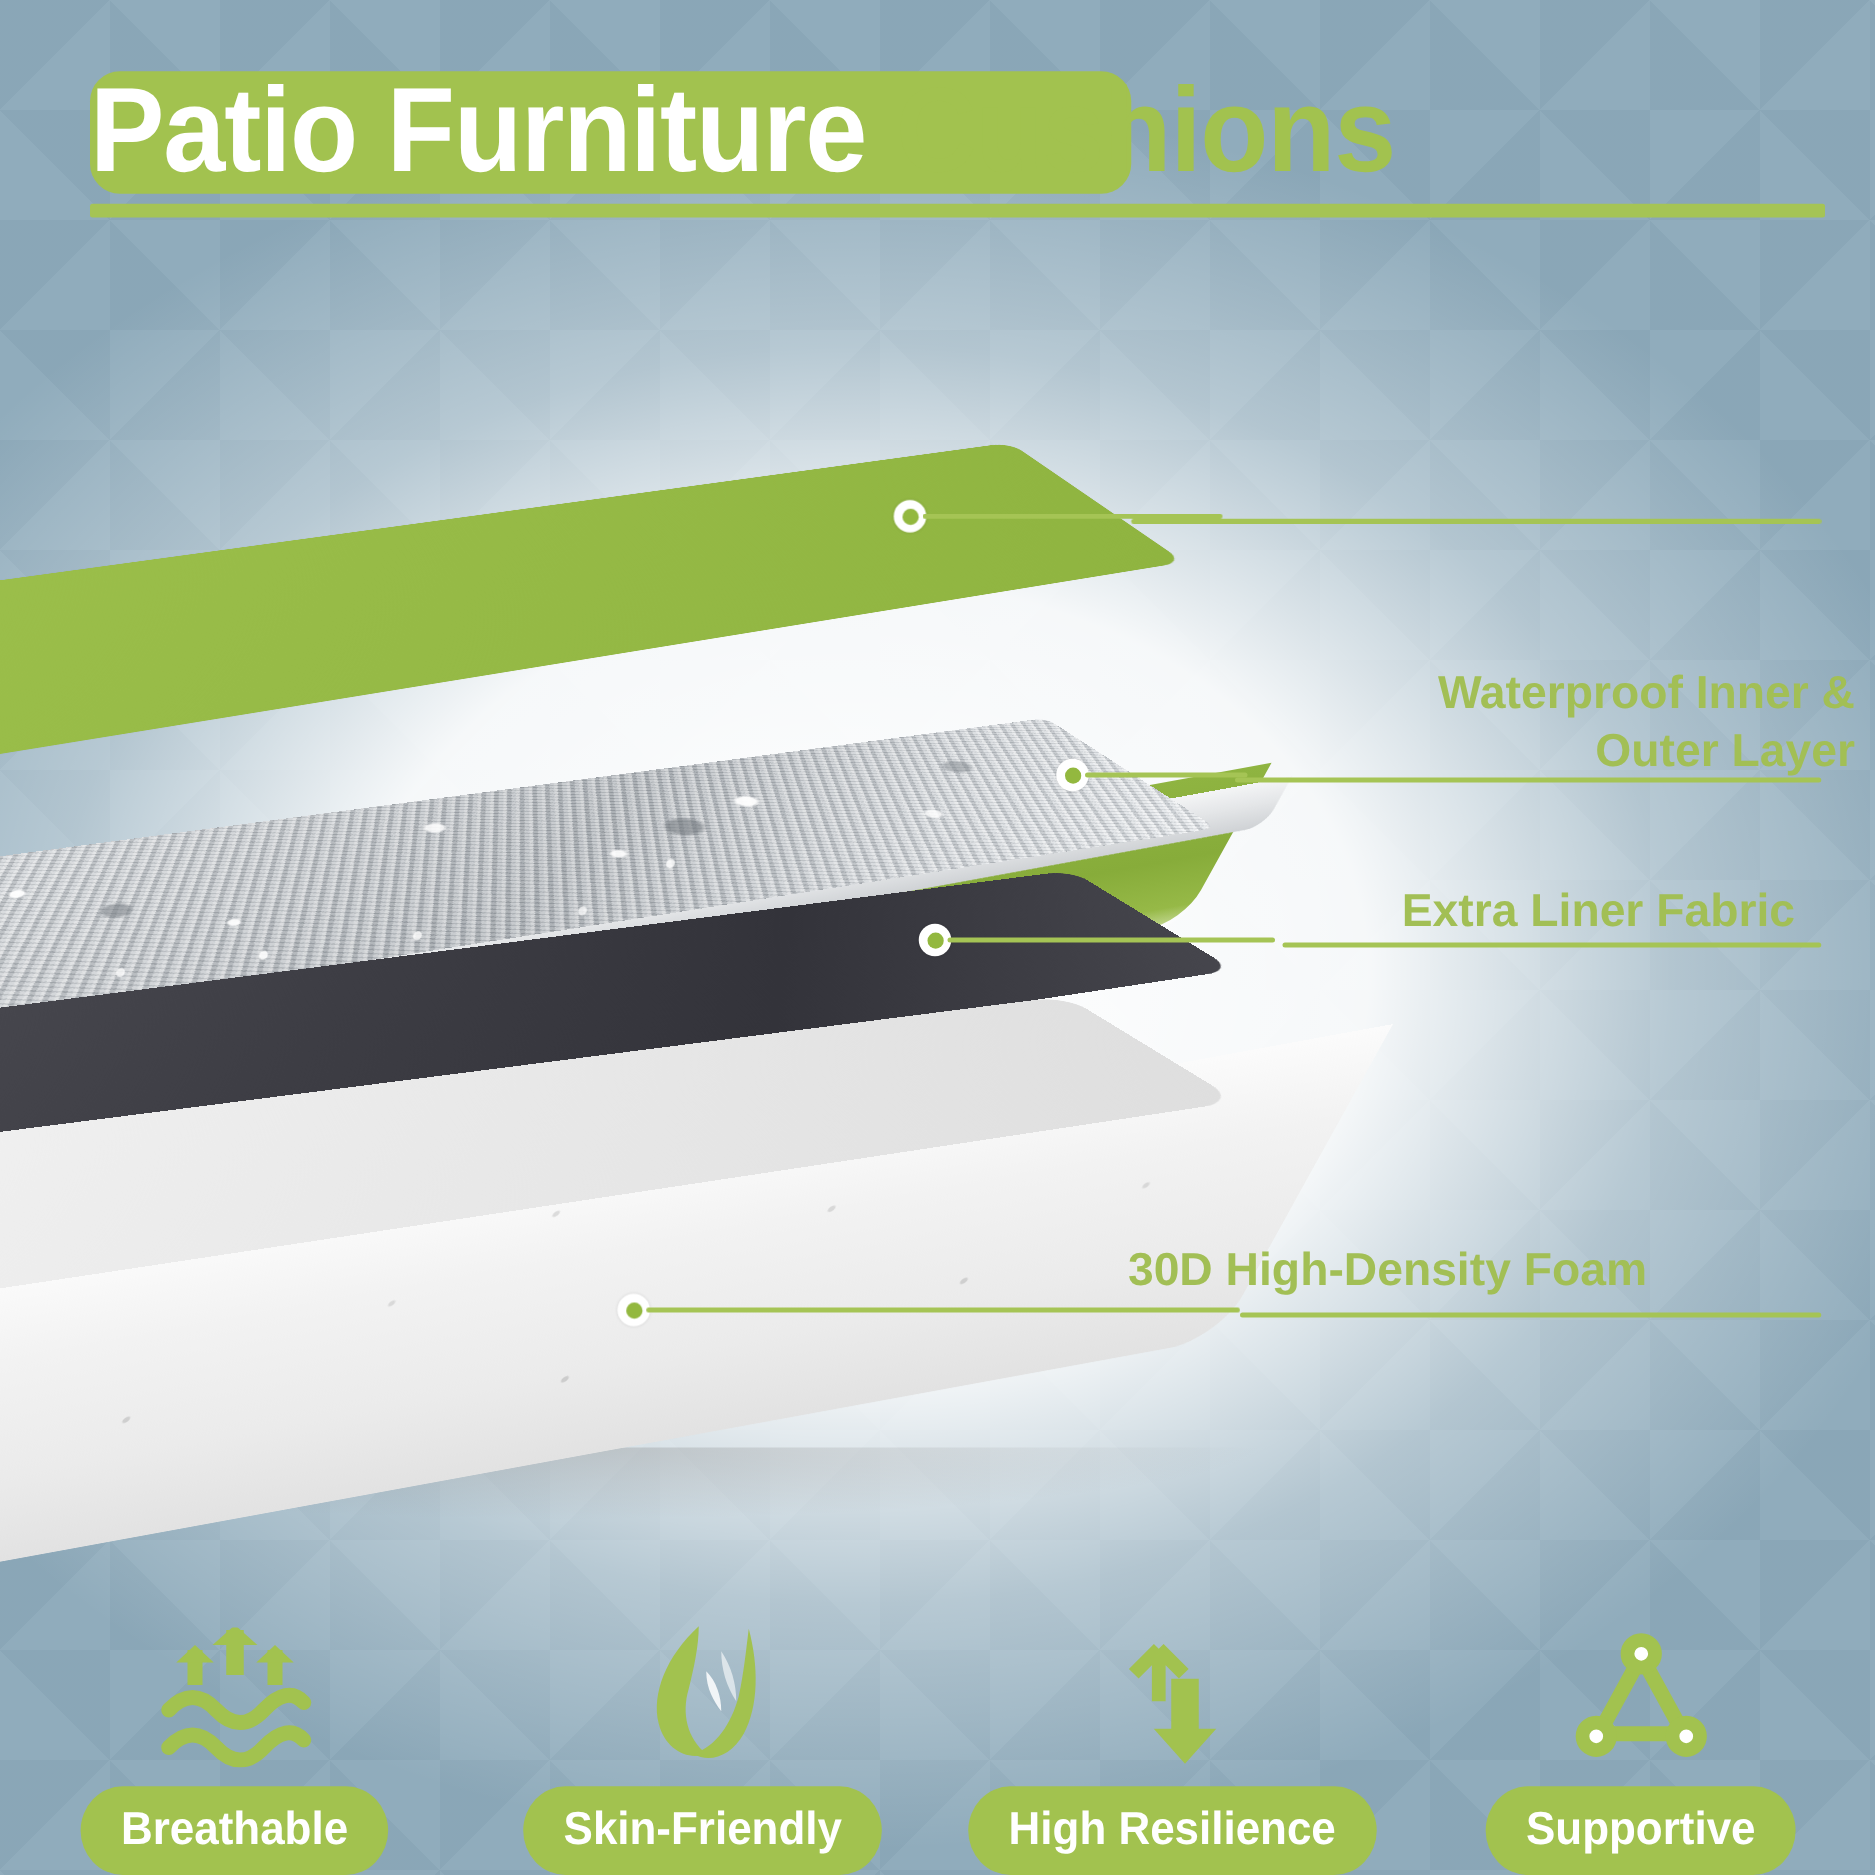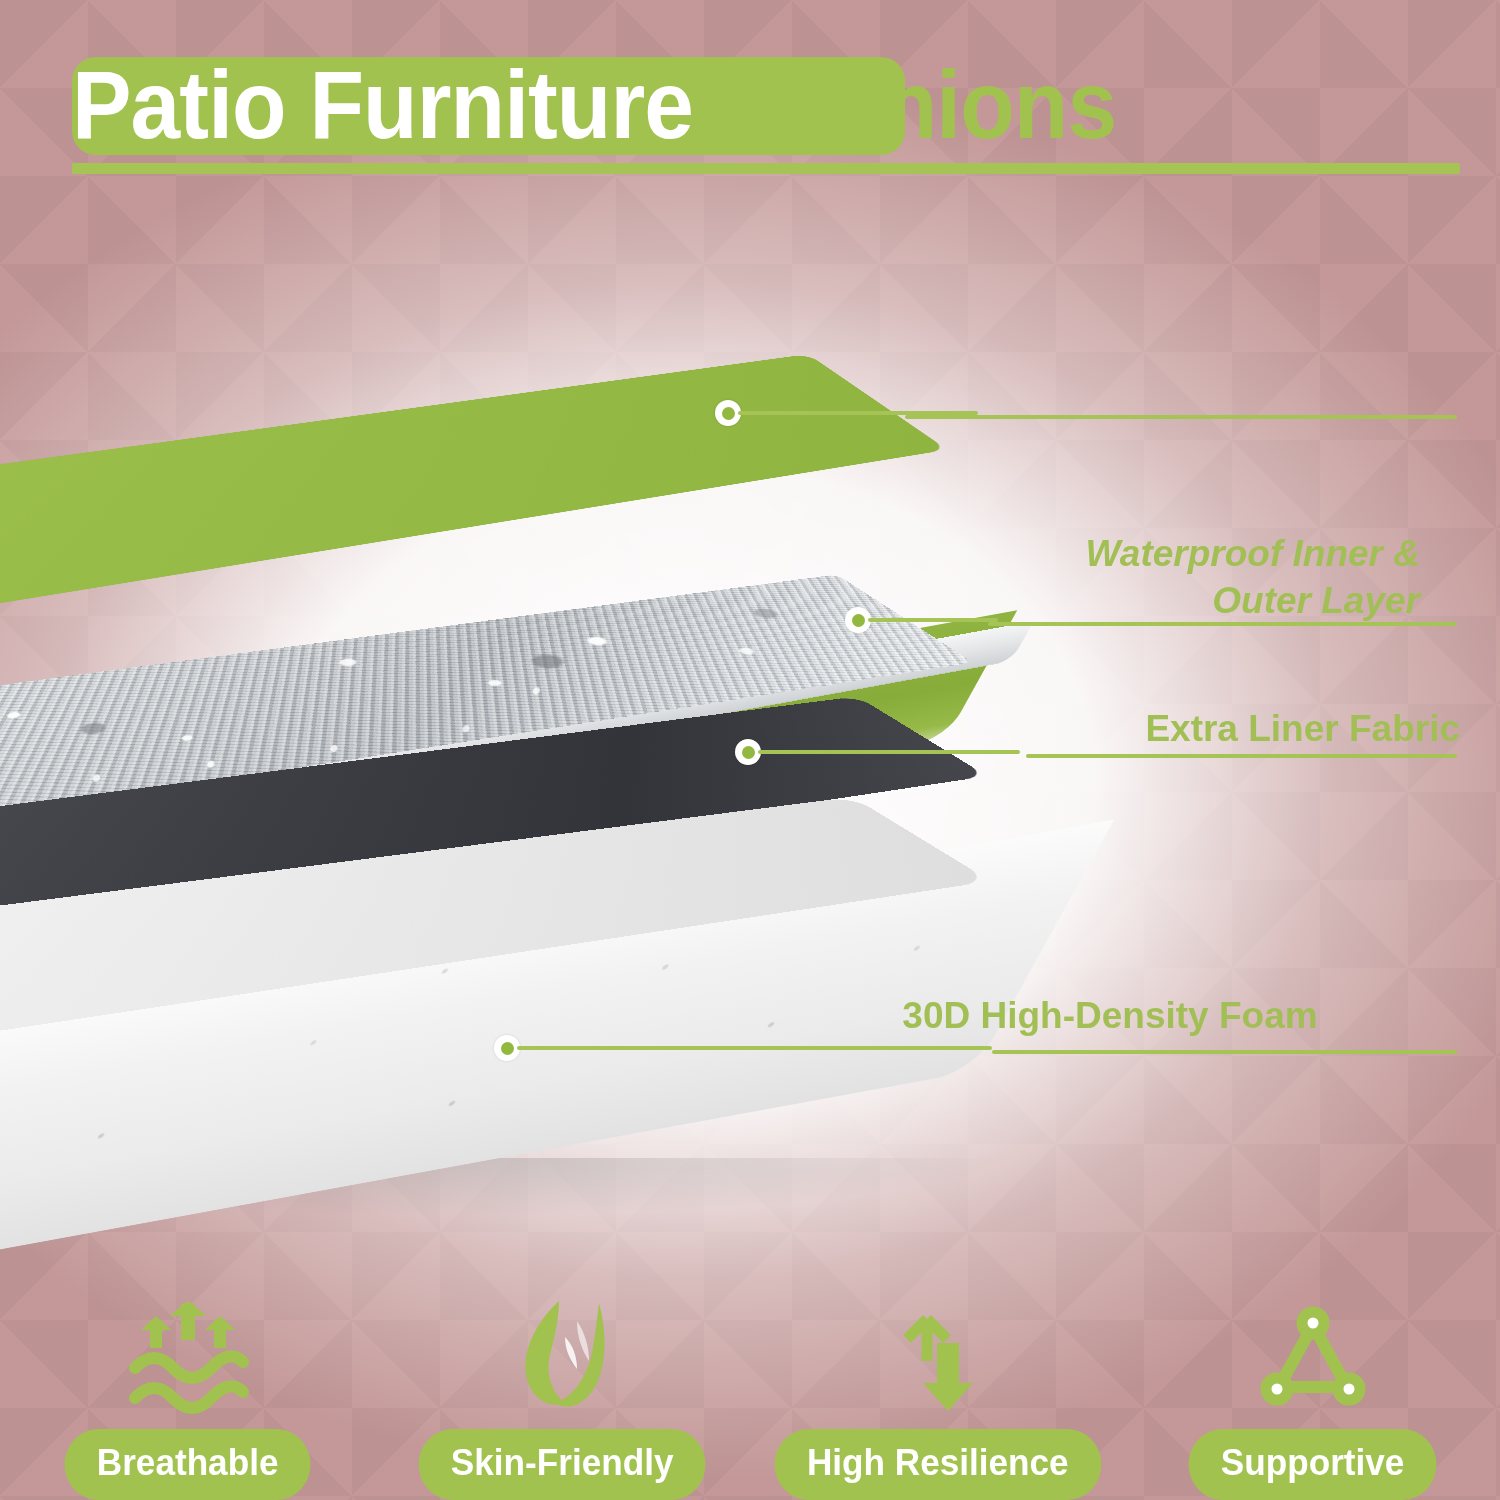--- a/index.html
+++ b/index.html
@@ -4,21 +4,21 @@
 <style>
   html,body{margin:0;padding:0;}
   body{
     width:1500px;height:1500px;
     font-family:"Liberation Sans","DejaVu Sans",sans-serif;
     background:#ffffff;
     overflow:hidden;
   }
   #stage{
     position:relative;width:1500px;height:1500px;
-    background:#7f1d1d;
+    background:#0c4a6e;
     overflow:hidden;
   }
 
   
   .bg-pattern{
     position:absolute;inset:0;
     background-color:#fdfdfd;
     background-image:
       linear-gradient(135deg, rgba(232,234,236,.55) 25%, transparent 25%, transparent 75%, rgba(232,234,236,.55) 75%),
       linear-gradient(45deg,  rgba(232,234,236,.55) 25%, transparent 25%, transparent 75%, rgba(232,234,236,.55) 75%);
@@ -237,27 +237,27 @@
       <div class="foam-top-face"></div>
     </div>
   </div>
 
   <div class="dot" style="left:715px;top:400px;"></div>
   <div class="leader" style="left:738px;top:411px;width:240px;"></div>
   <div class="label-rule" style="left:905px;top:415px;width:552px;"></div>
 
   <div class="dot" style="left:845px;top:607px;"></div>
   <div class="leader" style="left:868px;top:618px;width:130px;"></div>
-  <div class="label" style="left:660px;top:530px;width:760px;font-style:italic;">Waterproof Inner  &amp;
+  <div class="label" style="left:724px;top:530px;width:760px;">Waterproof Inner  &amp;
 Outer Layer</div>
   <div class="label-rule" style="left:988px;top:622px;width:469px;"></div>
 
   <div class="dot" style="left:735px;top:739px;"></div>
   <div class="leader" style="left:758px;top:750px;width:262px;"></div>
-  <div class="label" style="left:760px;top:705px;width:700px;">Extra Liner Fabric</div>
+  <div class="label" style="left:736px;top:705px;width:700px;">Extra Liner Fabric</div>
   <div class="label-rule" style="left:1026px;top:754px;width:431px;"></div>
 
   <div class="dot" style="left:494px;top:1035px;"></div>
   <div class="leader" style="left:517px;top:1046px;width:475px;"></div>
   <div class="label" style="left:760px;top:992px;width:700px;text-align:center;">30D High-Density Foam</div>
   <div class="label-rule" style="left:992px;top:1050px;width:465px;"></div>
 
   <div class="features">
 
     <div class="feature" style="left:0px;">

